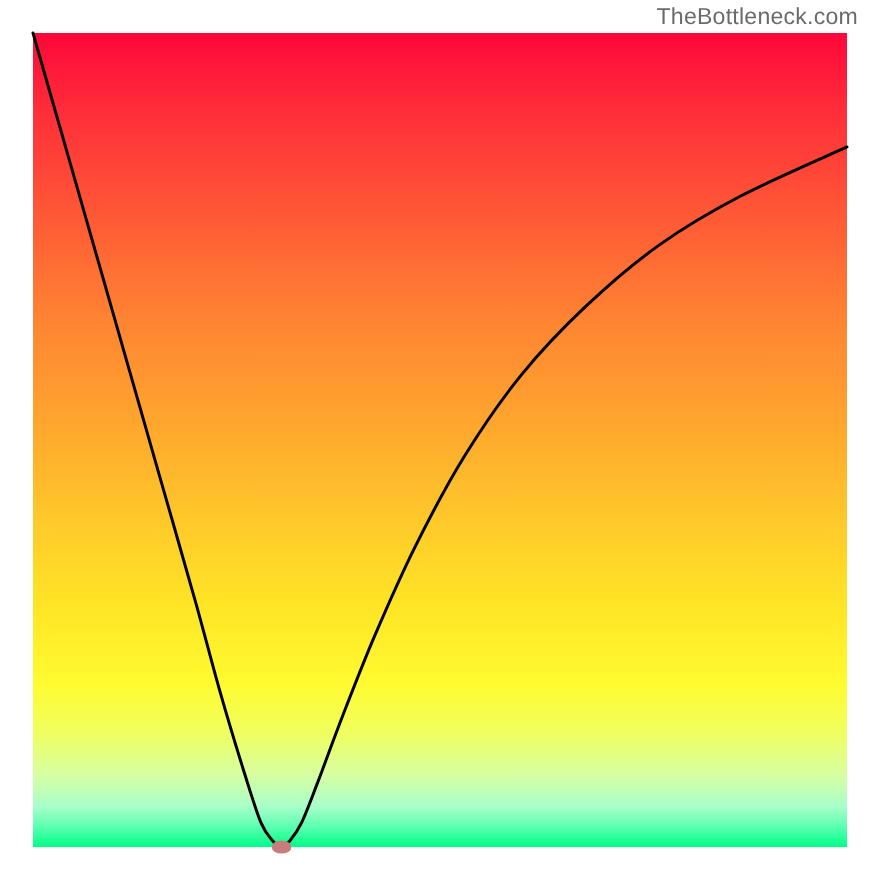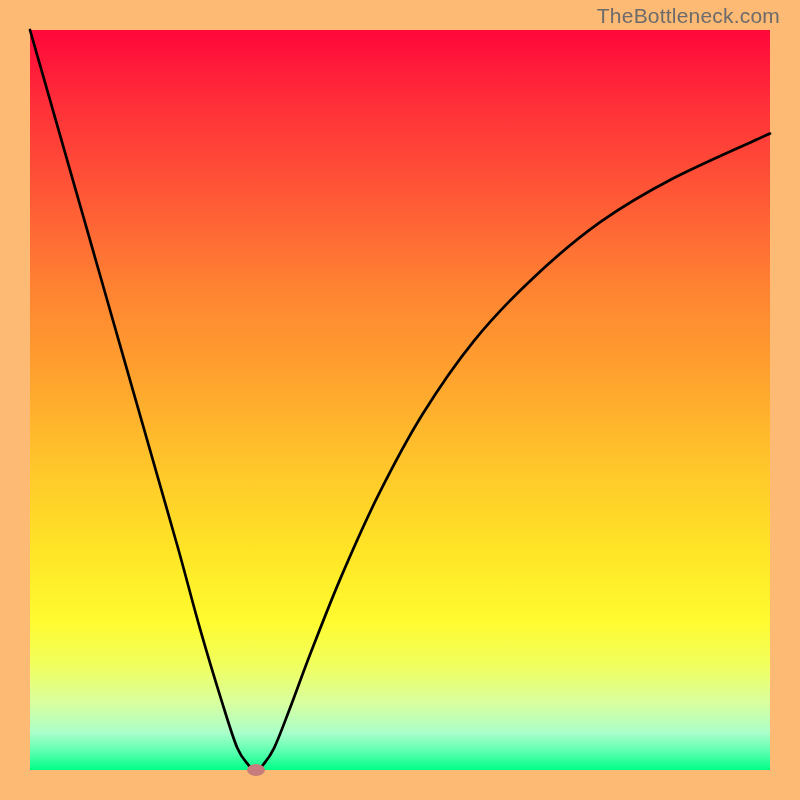--- a/index.html
+++ b/index.html
@@ -8,21 +8,21 @@
     width: 800px;
     height: 800px;
     background: #000000;
     overflow: hidden;
     font-family: Arial, Helvetica, sans-serif;
   }
   .frame {
     position: relative;
     width: 800px;
     height: 800px;
-    background: #fdba74;
+    background: #ffffff;
     text-align: right;
   }
   .plot-area {
     position: absolute;
     left: 30px;
     top: 30px;
     width: 740px;
     height: 740px;
     background: linear-gradient(
       to bottom,

